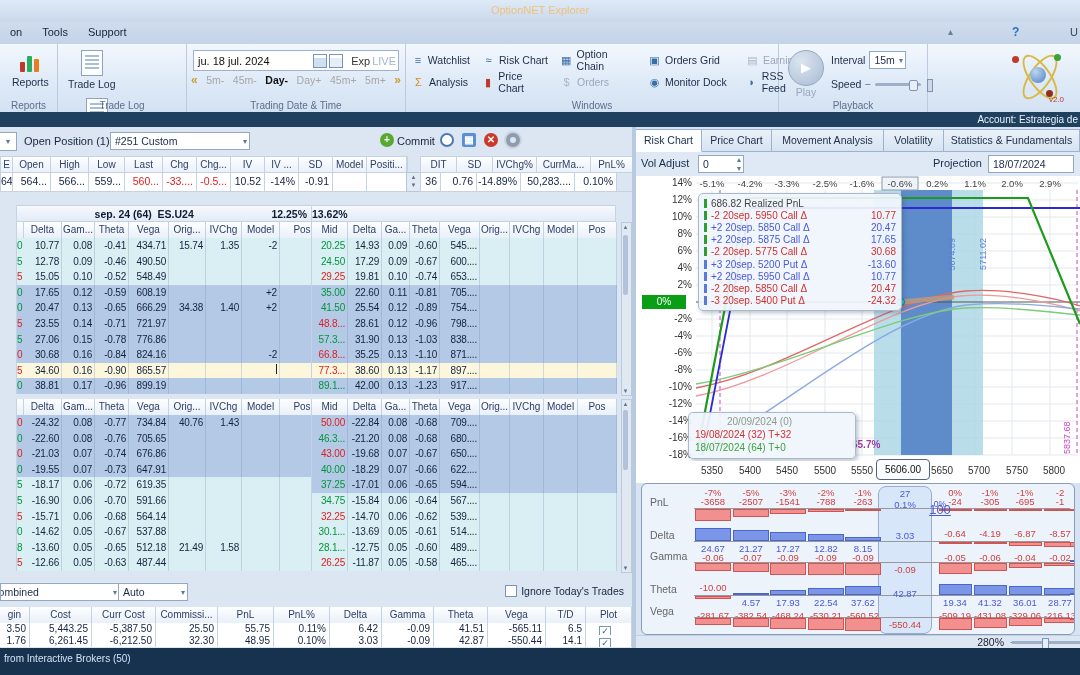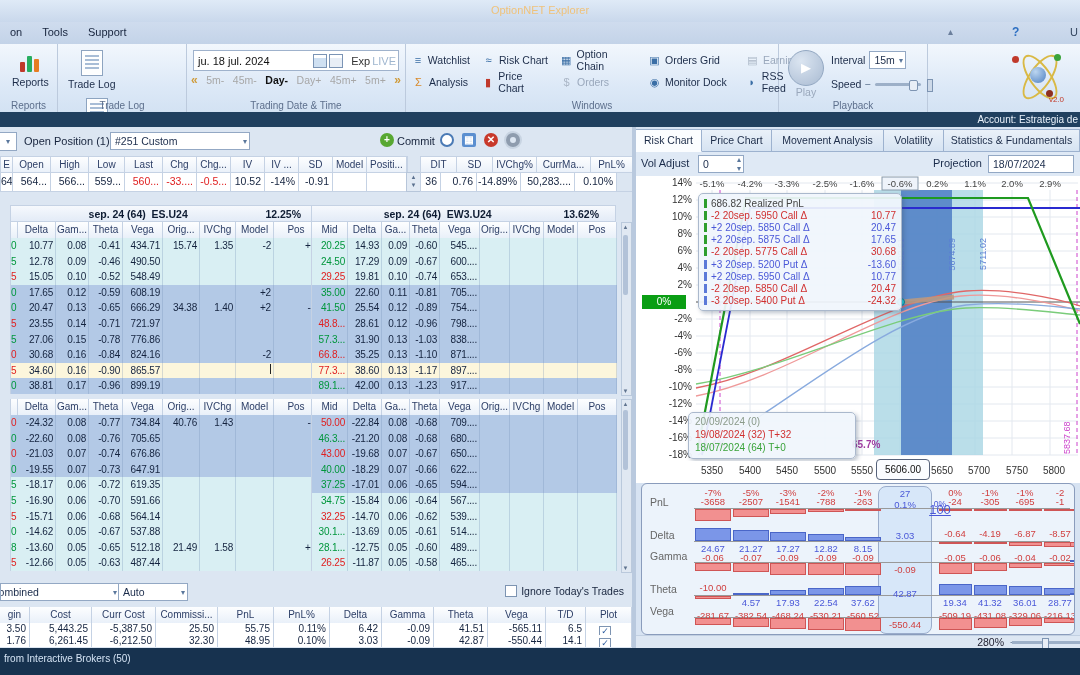--- a/index.html
+++ b/index.html
@@ -66,21 +66,21 @@
   #gearbox{position:absolute;left:506px;top:3px;width:14px;height:14px;border-radius:50%;background:#8e9cae;box-shadow:0 0 0 2px #c8d4e2;}
   #gearbox i{position:absolute;left:4px;top:4px;width:6px;height:6px;border-radius:50%;background:#dce6f2;}
   .hcell,.vcell{display:inline-block;box-sizing:border-box;height:100%;border-right:1px solid #c5d2e4;overflow:hidden;white-space:nowrap;}
   .hcell{background:linear-gradient(#fdfeff,#e9f0f9);color:#2c3e66;text-align:center;font-size:10px;line-height:15px;}
   .vcell{background:#fff;color:#14233f;text-align:right;padding-right:3px;font-size:10.5px;line-height:17px;}
   #quoteLh,#quoteRh{position:absolute;top:29px;height:16px;border:1px solid #c5d2e4;border-bottom:none;}
   #quoteLv,#quoteRv{position:absolute;top:45px;height:18px;border:1px solid #c5d2e4;}
   #quoteLh,#quoteLv{left:0;} #quoteRh,#quoteRv{left:420px;}
   #qspin{position:absolute;left:406px;top:45px;width:13px;height:18px;background:#e2eaf4;border:1px solid #b7c6da;font-size:6px;color:#5a708e;text-align:center;line-height:8px;}
   .opt{position:absolute;left:0;width:632px;}
-  .optL{position:absolute;left:10px;width:308px;background:#8b5cf6;}
+  .optL{position:absolute;left:16px;width:308px;background:#8b5cf6;}
   .optR{position:absolute;left:311px;width:305px;background:#fff;}
   .sechdr{height:17px;background:linear-gradient(#f6f9fd,#e3ebf7);border:1px solid #c5d2e4;box-sizing:border-box;font-weight:bold;color:#0e1c33;font-size:10.5px;display:flex;align-items:center;}
   .sechdr .mid{flex:1;text-align:center;}
   .sechdr .ivv{margin-right:16px;}
   .colrow{height:16px;border-left:1px solid #c5d2e4;border-right:1px solid #c5d2e4;box-sizing:border-box;white-space:nowrap;}
   .orow{height:15.6px;white-space:nowrap;border-left:1px solid #c5d2e4;border-right:1px solid #c5d2e4;box-sizing:border-box;}
   .ocell{display:inline-block;box-sizing:border-box;height:15.6px;line-height:15.6px;border-right:1px solid rgba(110,140,180,.28);text-align:right;padding-right:2px;font-size:10px;letter-spacing:-0.2px;overflow:hidden;vertical-align:top;color:#14233f;}
   .zc{background:#d9eff3;} .zb{background:#b3c9e6;} .zy{background:#fcf6dc;}
   .g{color:#00963c;} .r{color:#e02020;}
   .caret{display:inline-block;width:1px;height:10px;background:#222;margin-left:14px;}
@@ -106,21 +106,21 @@
   #voladj{position:absolute;left:62px;top:3px;width:38px;justify-content:space-between;}
   #projlbl{position:absolute;left:297px;top:5px;}
   #projdate{position:absolute;left:352px;top:3px;width:78px;}
   #chartwrap{position:absolute;left:0;top:49px;width:444px;height:285px;background:#fff;}
   #zerobadge{position:absolute;left:6px;top:119px;width:44px;height:14px;background:#0a9e14;color:#fff;font-size:10px;line-height:14px;text-align:center;}
   #legendbox{position:absolute;left:62px;top:17px;width:192px;background:rgba(240,245,252,.93);border:1px solid #aab8cc;border-radius:5px;box-shadow:2px 2px 4px rgba(60,80,110,.35);padding:3px 5px;}
   .lgline{display:flex;align-items:center;height:12.2px;font-size:10px;}
   .lgline .mk{width:3px;height:9px;margin-right:4px;}
   .lgline .tx{flex:1;white-space:nowrap;overflow:hidden;}
   .lgline .vv{width:40px;text-align:right;}
-  .tone-dark{color:#444;} .tone-red{color:#d03030;} .tone-blue{color:#4a58d8;} .tone-gray{color:#8a9a8a;} .tone-green{color:#3aa33a;}
+  .tone-dark{color:#444;} .tone-red{color:#d03030;} .tone-blue{color:#4a58d8;} .tone-gray{color:#8a9a8a;margin-left:32px;} .tone-green{color:#3aa33a;}
   #datebox{position:absolute;left:52px;top:236px;width:154px;background:rgba(240,245,252,.93);border:1px solid #aab8cc;border-radius:5px;box-shadow:2px 2px 4px rgba(60,80,110,.35);padding:3px 6px;font-size:10px;}
   #datebox div{height:13px;white-space:nowrap;}
   #axisrow{position:absolute;left:0;top:334px;width:444px;height:22px;background:#fff;}
   .xtick{position:absolute;top:4px;transform:translateX(-50%);font-size:10px;color:#333;}
   #pricebox{position:absolute;left:240px;top:-2px;width:52px;height:19px;background:#fafcff;border:1px solid #56627a;border-radius:4px;font-size:10px;line-height:19px;text-align:center;color:#111;z-index:2;}
   #greeks{position:absolute;left:5px;top:356px;width:434px;height:152px;background:#ecf3fb;border:1px solid #8a9cbc;border-radius:6px;box-sizing:border-box;overflow:hidden;}
   #ghl{position:absolute;left:236px;top:2px;width:52px;height:146px;background:rgba(208,227,248,.75);border:1px solid #9aaccb;border-radius:8px;}
   .grow{position:absolute;left:0;width:432px;}
   .glabel{position:absolute;left:8px;color:#666;font-size:10.5px;}
   .bline{position:absolute;left:52px;right:4px;height:1px;background:#999;}
@@ -322,21 +322,20 @@
           <div class="orow zb"><span class="ocell g zb" style="width: 7px; border-right: none;">0</span><span class="ocell zb" style="width: 38px;">17.65</span><span class="ocell zb" style="width: 33px;">0.12</span><span class="ocell zb" style="width: 34px;">-0.59</span><span class="ocell zb" style="width: 40px;">608.19</span><span class="ocell zb" style="width: 37px;"></span><span class="ocell zb" style="width: 36px;"></span><span class="ocell zb" style="width: 38px;">+2</span><span class="ocell zb" style="width: 45px;"></span></div>
           <div class="orow zb"><span class="ocell g zb" style="width: 7px; border-right: none;">0</span><span class="ocell zb" style="width: 38px;">20.47</span><span class="ocell zb" style="width: 33px;">0.13</span><span class="ocell zb" style="width: 34px;">-0.65</span><span class="ocell zb" style="width: 40px;">666.29</span><span class="ocell zb" style="width: 37px;">34.38</span><span class="ocell zb" style="width: 36px;">1.40</span><span class="ocell zb" style="width: 38px;">+2</span><span class="ocell zb" style="width: 45px;">-2</span></div>
           <div class="orow zb"><span class="ocell r zb" style="width: 7px; border-right: none;">5</span><span class="ocell zb" style="width: 38px;">23.55</span><span class="ocell zb" style="width: 33px;">0.14</span><span class="ocell zb" style="width: 34px;">-0.71</span><span class="ocell zb" style="width: 40px;">721.97</span><span class="ocell zb" style="width: 37px;"></span><span class="ocell zb" style="width: 36px;"></span><span class="ocell zb" style="width: 38px;"></span><span class="ocell zb" style="width: 45px;"></span></div>
           <div class="orow zb"><span class="ocell g zb" style="width: 7px; border-right: none;">5</span><span class="ocell zb" style="width: 38px;">27.06</span><span class="ocell zb" style="width: 33px;">0.15</span><span class="ocell zb" style="width: 34px;">-0.78</span><span class="ocell zb" style="width: 40px;">776.86</span><span class="ocell zb" style="width: 37px;"></span><span class="ocell zb" style="width: 36px;"></span><span class="ocell zb" style="width: 38px;"></span><span class="ocell zb" style="width: 45px;"></span></div>
           <div class="orow zb"><span class="ocell r zb" style="width: 7px; border-right: none;">0</span><span class="ocell zb" style="width: 38px;">30.68</span><span class="ocell zb" style="width: 33px;">0.16</span><span class="ocell zb" style="width: 34px;">-0.84</span><span class="ocell zb" style="width: 40px;">824.16</span><span class="ocell zb" style="width: 37px;"></span><span class="ocell zb" style="width: 36px;"></span><span class="ocell zb" style="width: 38px;">-2</span><span class="ocell zb" style="width: 45px;"></span></div>
           <div class="orow zy"><span class="ocell r zy" style="width: 7px; border-right: none;">5</span><span class="ocell zy" style="width: 38px;">34.60</span><span class="ocell zy" style="width: 33px;">0.16</span><span class="ocell zy" style="width: 34px;">-0.90</span><span class="ocell zy" style="width: 40px;">865.57</span><span class="ocell zy" style="width: 37px;"></span><span class="ocell zy" style="width: 36px;"></span><span class="ocell zy" style="width: 38px;"><span class="caret"></span></span><span class="ocell zy" style="width: 45px;"></span></div>
           <div class="orow zb"><span class="ocell g zb" style="width: 7px; border-right: none;">0</span><span class="ocell zb" style="width: 38px;">38.81</span><span class="ocell zb" style="width: 33px;">0.17</span><span class="ocell zb" style="width: 34px;">-0.96</span><span class="ocell zb" style="width: 40px;">899.19</span><span class="ocell zb" style="width: 37px;"></span><span class="ocell zb" style="width: 36px;"></span><span class="ocell zb" style="width: 38px;"></span><span class="ocell zb" style="width: 45px;"></span></div>
         </div>
       <div class="optR" id="callsR">
         <div class="sechdr">
-          <span class="mid"><b>sep. 24 (64)</b>&nbsp;&nbsp;<b>EW3.U24</b></span>
           <b class="ivv">13.62%</b>
         </div>
       <div class="colrow"><span class="hcell" style="width: 36px; line-height: 15px;">Mid</span><span class="hcell" style="width: 34px; line-height: 15px;">Delta</span><span class="hcell" style="width: 28px; line-height: 15px;">Ga...</span><span class="hcell" style="width: 30px; line-height: 15px;">Theta</span><span class="hcell" style="width: 40px; line-height: 15px;">Vega</span><span class="hcell" style="width: 30px; line-height: 15px;">Orig...</span><span class="hcell" style="width: 34px; line-height: 15px;">IVChg</span><span class="hcell" style="width: 34px; line-height: 15px;">Model</span><span class="hcell" style="width: 39px; line-height: 15px;">Pos</span></div>
           <div class="orow zc"><span class="ocell zc g" style="width: 36px;">20.25</span><span class="ocell zc" style="width: 34px;">14.93</span><span class="ocell zc" style="width: 28px;">0.09</span><span class="ocell zc" style="width: 30px;">-0.60</span><span class="ocell zc" style="width: 40px;">545....</span><span class="ocell zc" style="width: 30px;"></span><span class="ocell zc" style="width: 34px;"></span><span class="ocell zc" style="width: 34px;"></span><span class="ocell zc" style="width: 39px;"></span></div>
           <div class="orow zc"><span class="ocell zc g" style="width: 36px;">24.50</span><span class="ocell zc" style="width: 34px;">17.29</span><span class="ocell zc" style="width: 28px;">0.09</span><span class="ocell zc" style="width: 30px;">-0.67</span><span class="ocell zc" style="width: 40px;">600....</span><span class="ocell zc" style="width: 30px;"></span><span class="ocell zc" style="width: 34px;"></span><span class="ocell zc" style="width: 34px;"></span><span class="ocell zc" style="width: 39px;"></span></div>
           <div class="orow zc"><span class="ocell zc r" style="width: 36px;">29.25</span><span class="ocell zc" style="width: 34px;">19.81</span><span class="ocell zc" style="width: 28px;">0.10</span><span class="ocell zc" style="width: 30px;">-0.74</span><span class="ocell zc" style="width: 40px;">653....</span><span class="ocell zc" style="width: 30px;"></span><span class="ocell zc" style="width: 34px;"></span><span class="ocell zc" style="width: 34px;"></span><span class="ocell zc" style="width: 39px;"></span></div>
           <div class="orow zb"><span class="ocell zb g" style="width: 36px;">35.00</span><span class="ocell zb" style="width: 34px;">22.60</span><span class="ocell zb" style="width: 28px;">0.11</span><span class="ocell zb" style="width: 30px;">-0.81</span><span class="ocell zb" style="width: 40px;">705....</span><span class="ocell zb" style="width: 30px;"></span><span class="ocell zb" style="width: 34px;"></span><span class="ocell zb" style="width: 34px;"></span><span class="ocell zb" style="width: 39px;"></span></div>
           <div class="orow zb"><span class="ocell zb g" style="width: 36px;">41.50</span><span class="ocell zb" style="width: 34px;">25.54</span><span class="ocell zb" style="width: 28px;">0.12</span><span class="ocell zb" style="width: 30px;">-0.89</span><span class="ocell zb" style="width: 40px;">754....</span><span class="ocell zb" style="width: 30px;"></span><span class="ocell zb" style="width: 34px;"></span><span class="ocell zb" style="width: 34px;"></span><span class="ocell zb" style="width: 39px;"></span></div>
           <div class="orow zb"><span class="ocell zb r" style="width: 36px;">48.8...</span><span class="ocell zb" style="width: 34px;">28.61</span><span class="ocell zb" style="width: 28px;">0.12</span><span class="ocell zb" style="width: 30px;">-0.96</span><span class="ocell zb" style="width: 40px;">798....</span><span class="ocell zb" style="width: 30px;"></span><span class="ocell zb" style="width: 34px;"></span><span class="ocell zb" style="width: 34px;"></span><span class="ocell zb" style="width: 39px;"></span></div>
           <div class="orow zb"><span class="ocell zb g" style="width: 36px;">57.3...</span><span class="ocell zb" style="width: 34px;">31.90</span><span class="ocell zb" style="width: 28px;">0.13</span><span class="ocell zb" style="width: 30px;">-1.03</span><span class="ocell zb" style="width: 40px;">838....</span><span class="ocell zb" style="width: 30px;"></span><span class="ocell zb" style="width: 34px;"></span><span class="ocell zb" style="width: 34px;"></span><span class="ocell zb" style="width: 39px;"></span></div>

